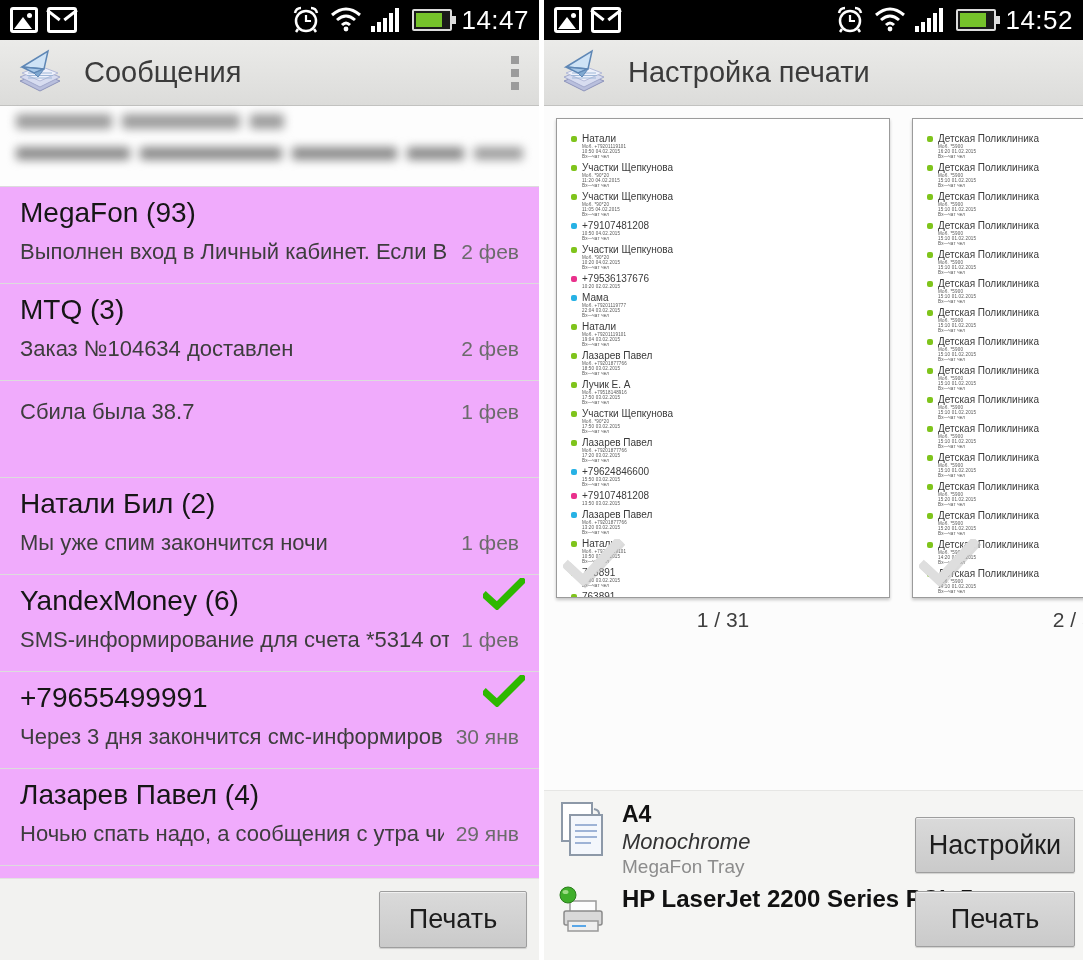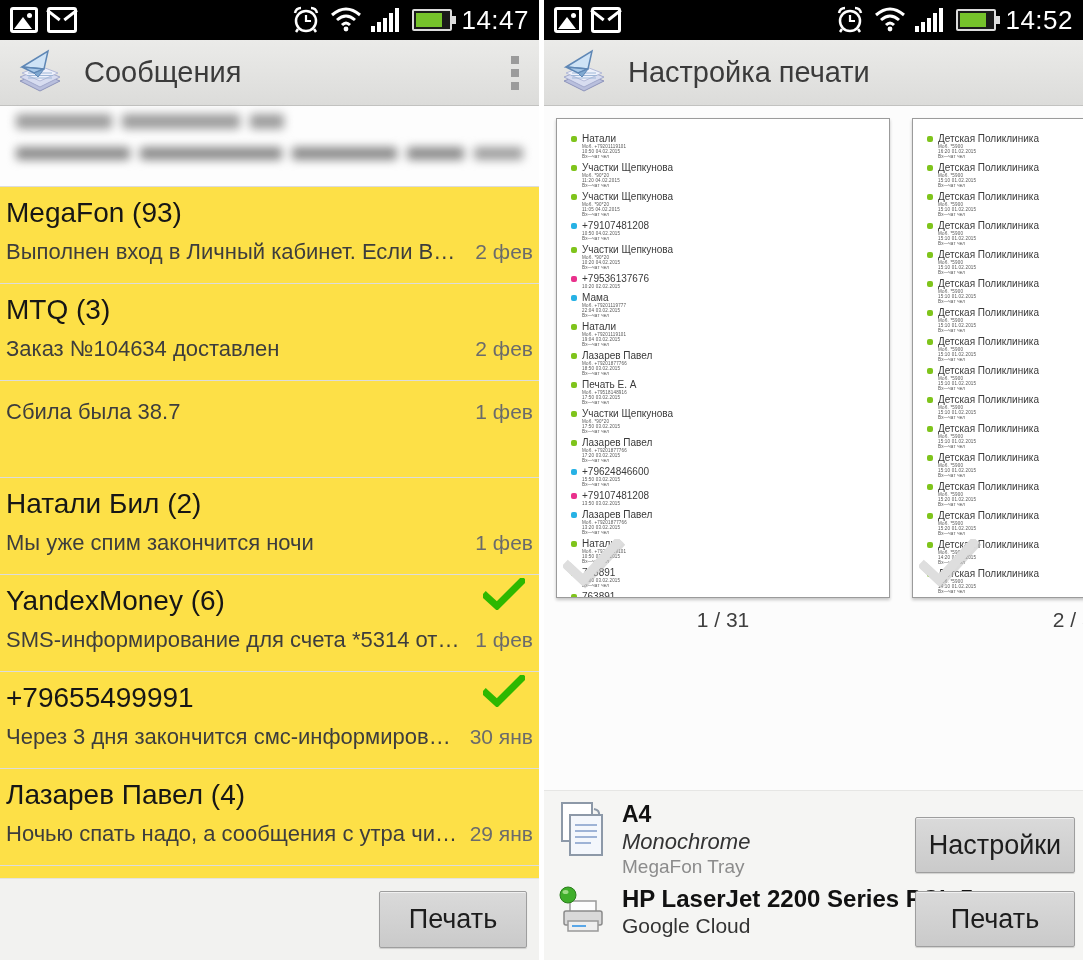--- a/index.html
+++ b/index.html
@@ -46,21 +46,21 @@
   .blur-item { height:80px; padding:6px 16px 0; position:relative; }
   .blur-row { display:flex; gap:10px; align-items:center; filter:blur(5px); }
   .blur-row.r1 { margin-top:2px; }
   .blur-row.r2 { margin-top:18px; }
   .bbar { height:15px; background:#9d9d9d; border-radius:3px; }
   .bbar.t1{width:96px;} .bbar.t2{width:118px;} .bbar.t3{width:34px;}
   .bbar.s1{width:120px;height:13px;background:#8b8b8b;} .bbar.s2{width:150px;height:13px;background:#8b8b8b;}
   .bbar.s3{width:110px;height:13px;background:#8b8b8b;} .bbar.s4{width:60px;height:13px;background:#8b8b8b;}
   .bbar.date{width:52px;height:13px;background:#9f9f9f;margin-left:auto;}
 
-  .msg-item { height:97px; padding:9px 6px 0; border-top:1px solid #dcdcdc; position:relative; background:#fde047; }
+  .msg-item { height:97px; padding:9px 20px 0; border-top:1px solid #dcdcdc; position:relative; background:#f0abfc; }
   .msg-title { font-size:28px; color:#161616; line-height:34px; white-space:nowrap; overflow:hidden; }
   .msg-subrow { display:flex; align-items:baseline; margin-top:9px; gap:12px; }
   .msg-sub { font-size:22px; color:#3d3d3d; flex:1; white-space:nowrap; overflow:hidden; }
   .msg-date { font-size:21px; color:#6b6b6b; white-space:nowrap; }
   .msg-check { position:absolute; top:3px; right:14px; }
   .msg-item.clipped { border-top:1px solid #dcdcdc; }
 
   .left-footer { position:absolute; left:0; right:0; bottom:0; height:82px; background:#f2f2f0;
       border-top:1px solid #e3e3e1; display:flex; align-items:center; justify-content:flex-end; padding:0 12px; z-index:5; }
   .gbtn { background:linear-gradient(#dadada,#cacaca); border:1px solid #9e9e9e; border-radius:2px;
@@ -394,21 +394,21 @@
     <div class="pv-body">
       <div class="pv-name">Лазарев Павел</div>
     <div class="pv-meta">Моб. +79201877766</div>
                 <div class="pv-meta">18:50 03.02.2015</div>
                 <div class="pv-meta">Вх—чат чел</div>
               </div>
   </div>
             <div class="pv-entry">
     <span class="pv-ic" style="background: rgb(127, 196, 28);"></span>
     <div class="pv-body">
-      <div class="pv-name">Печать Е. А</div>
+      <div class="pv-name">Лучик Е. А</div>
     <div class="pv-meta">Моб. +79518148916</div>
                 <div class="pv-meta">17:50 03.02.2015</div>
                 <div class="pv-meta">Вх—чат чел</div>
               </div>
   </div>
             <div class="pv-entry">
     <span class="pv-ic" style="background: rgb(127, 196, 28);"></span>
     <div class="pv-body">
       <div class="pv-name">Участки Щепкунова</div>
     <div class="pv-meta">Моб. *90*20</div>
@@ -664,21 +664,20 @@
         <svg width="52" height="52" viewBox="0 0 52 52">
           <rect x="14" y="16" width="26" height="12" fill="#fdfdfd" stroke="#999" stroke-width="1.5"></rect>
           <rect x="8" y="26" width="38" height="14" rx="2" fill="#d9d9d9" stroke="#8a8a8a" stroke-width="1.5"></rect>
           <rect x="12" y="36" width="30" height="10" fill="#efefef" stroke="#999" stroke-width="1.5"></rect>
           <line x1="16" y1="41" x2="30" y2="41" stroke="#5aa7e8" stroke-width="2"></line>
           <circle cx="12" cy="10" r="8" fill="#3fae2a" stroke="#2b7d1d" stroke-width="1"></circle>
           <ellipse cx="9.5" cy="7" rx="3" ry="2" fill="#a6e08e" opacity="0.9"></ellipse>
         </svg>
         <div class="pp-texts">
           <div class="pp-printer-name">HP LaserJet 2200 Series PCL 5</div>
-          <div class="pp-printer-svc">Google Cloud</div>
         </div>
       </div>
       <div class="pp-buttons">
         <button class="gbtn">Настройки</button>
         <button class="gbtn">Печать</button>
       </div>
     </div>
   </div>
 </div>
 

